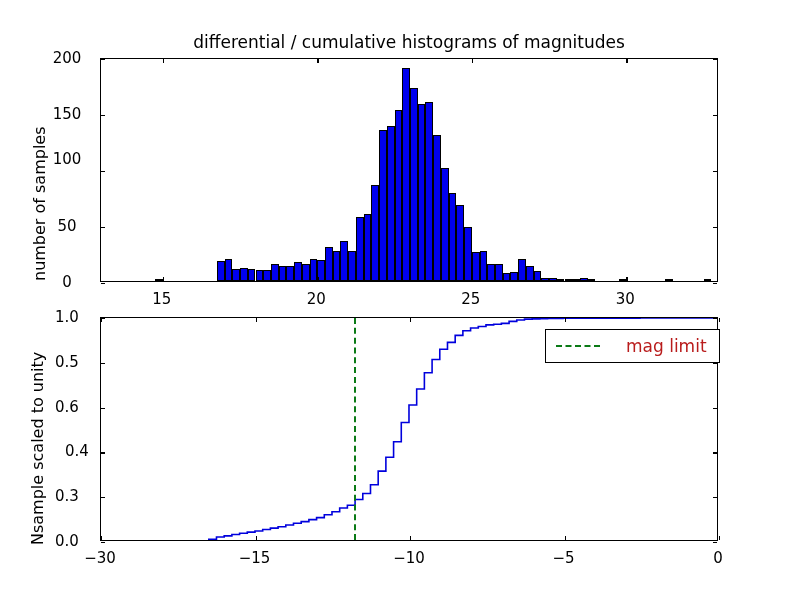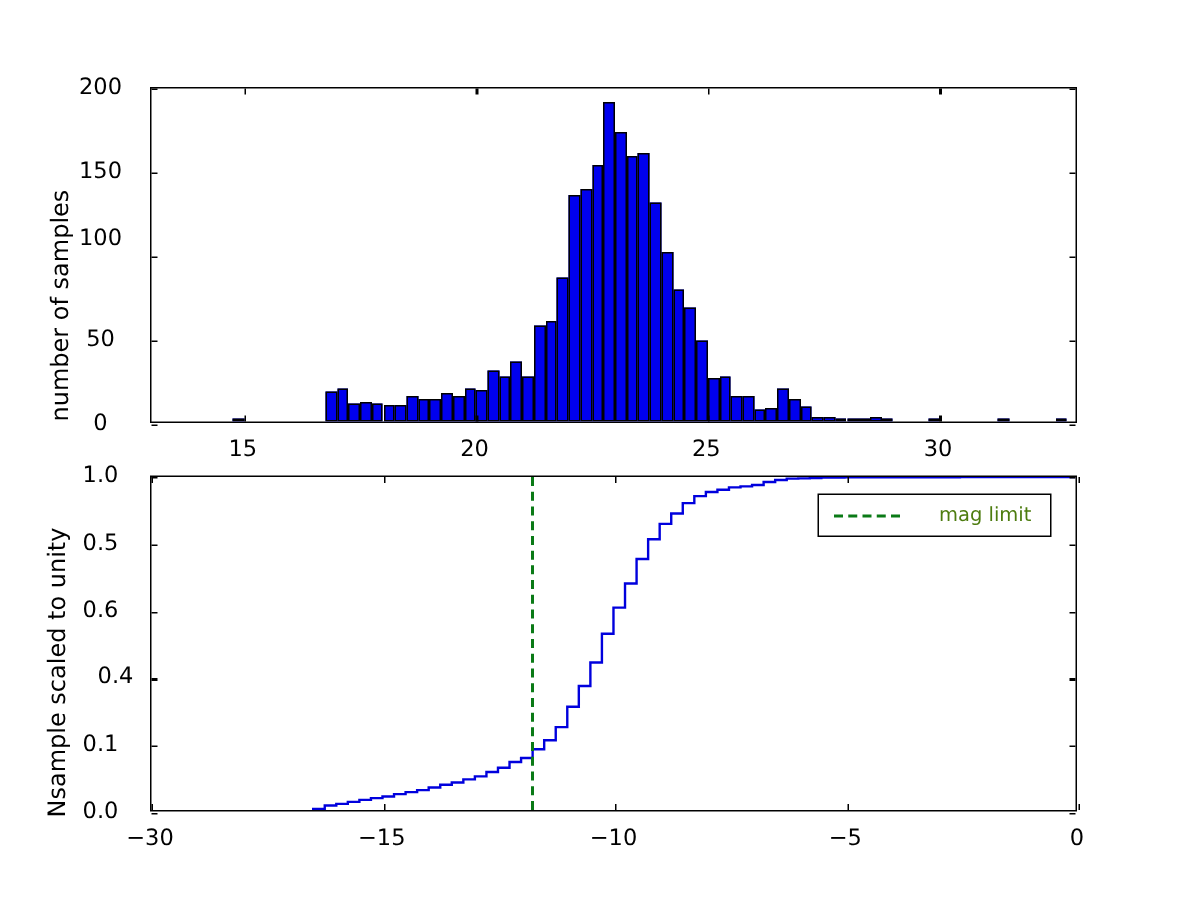--- a/index.html
+++ b/index.html
@@ -84,27 +84,28 @@
     background:#fff;
     display:flex;align-items:center;
     padding:6px 12px 6px 10px;
     gap:26px;
   }
   .legend-line{
     width:44px;height:0;
     border-top:2.4px dashed #0a7a16;
     flex:0 0 auto;
   }
-  .legend-label{font-size:13px;color:#4d7c0f;white-space:nowrap;}
+  .legend-label{font-size:17px;color:#b91c1c;white-space:nowrap;}
 </style>
 </head>
 <body>
 
 <div id="figure">
 
+  <div class="axtitle" id="fig-title" style="left:100px;top:34px;width:618px;">differential / cumulative histograms of magnitudes</div>
 
   <div class="ylabel" id="top-ylabel" style="left:32px;top:281px;">number of samples</div>
 
   <div class="axes" id="top-axes" style="left:100px;top:58px;width:618px;height:224px;">
     <div class="plotclip" id="top-plot">
         <div class="bar" style="left: 54.075px; width: 7.725px; height: 2.24px; background: rgb(0, 0, 238); border-color: rgb(0, 0, 0);"></div>
         <div class="bar" style="left: 115.875px; width: 7.725px; height: 20.16px; background: rgb(0, 0, 238); border-color: rgb(0, 0, 0);"></div>
         <div class="bar" style="left: 123.6px; width: 7.725px; height: 22.4px; background: rgb(0, 0, 238); border-color: rgb(0, 0, 0);"></div>
         <div class="bar" style="left: 131.325px; width: 7.725px; height: 12.32px; background: rgb(0, 0, 238); border-color: rgb(0, 0, 0);"></div>
         <div class="bar" style="left: 139.05px; width: 7.725px; height: 13.44px; background: rgb(0, 0, 238); border-color: rgb(0, 0, 0);"></div>
@@ -224,18 +225,18 @@
     <div class="ticklabel y" style="left: 42px; width: 50px; top: 226px;">50</div>
     <div class="ticklabel y" style="left: 42px; width: 50px; top: 159px;">100</div>
     <div class="ticklabel y" style="left: 42px; width: 50px; top: 114px;">150</div>
     <div class="ticklabel y" style="left: 42px; width: 50px; top: 58px;">200</div>
     <div class="ticklabel x" style="left: 100px; top: 551px;">−30</div>
     <div class="ticklabel x" style="left: 254.5px; top: 551px;">−15</div>
     <div class="ticklabel x" style="left: 409px; top: 551px;">−10</div>
     <div class="ticklabel x" style="left: 563.5px; top: 551px;">−5</div>
     <div class="ticklabel x" style="left: 718px; top: 551px;">0</div>
     <div class="ticklabel y" style="left: 42px; width: 50px; top: 541px;">0.0</div>
-    <div class="ticklabel y" style="left: 42px; width: 50px; top: 496.2px;">0.1</div>
+    <div class="ticklabel y" style="left: 42px; width: 50px; top: 496.2px;">0.3</div>
     <div class="ticklabel y" style="left: 52px; width: 50px; top: 451.4px;">0.4</div>
     <div class="ticklabel y" style="left: 42px; width: 50px; top: 406.6px;">0.6</div>
     <div class="ticklabel y" style="left: 42px; width: 50px; top: 361.8px;">0.5</div>
     <div class="ticklabel y" style="left: 42px; width: 50px; top: 317px;">1.0</div>
   </div>
 
 </body></html>

